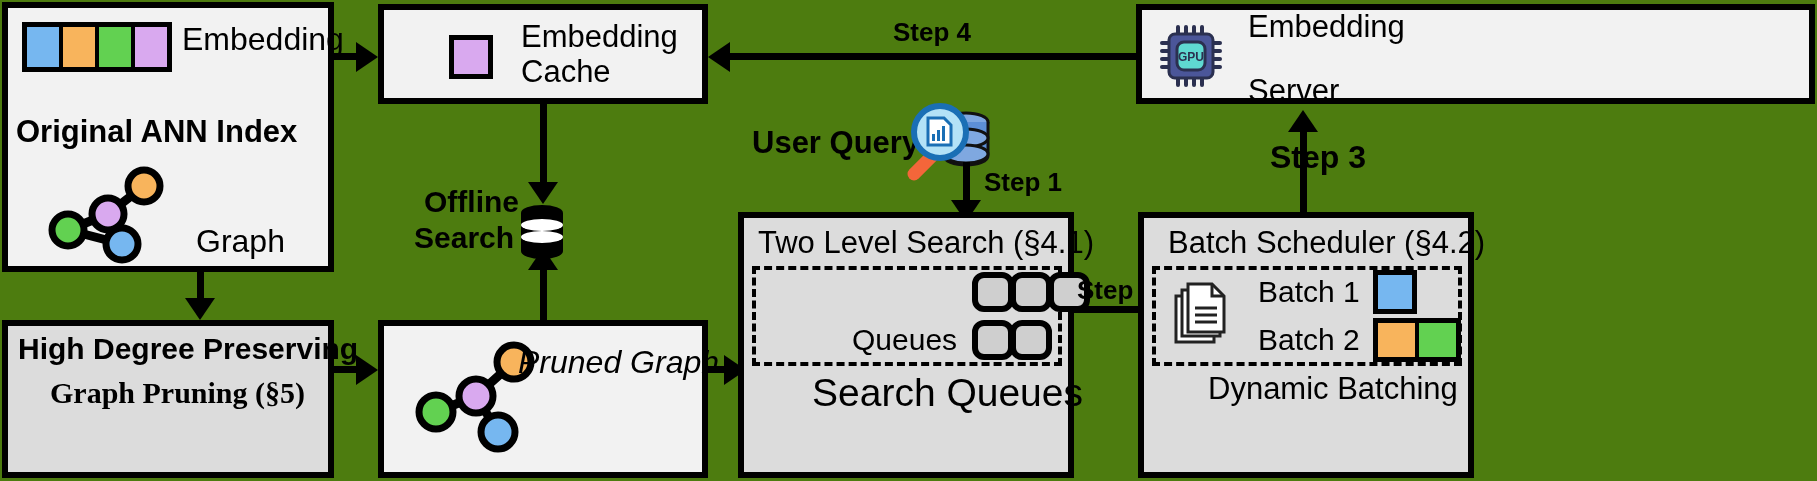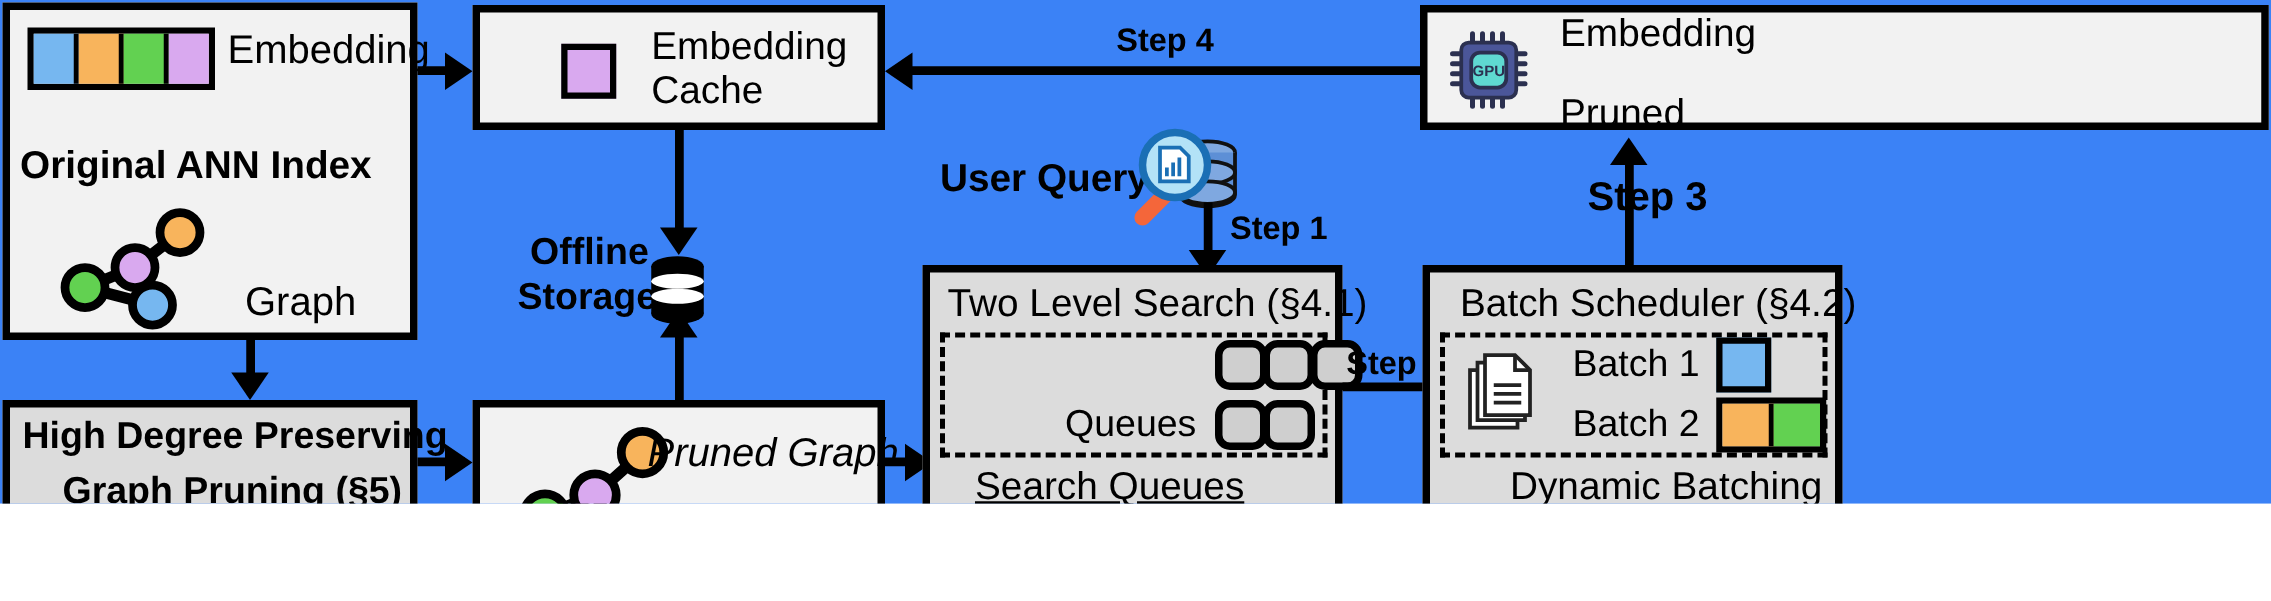--- a/index.html
+++ b/index.html
@@ -1,17 +1,17 @@
 <!DOCTYPE html>
 <html><head>
 <meta charset="utf-8">
 <style>
   html,body{margin:0;padding:0;background:#ffffff;}
   body{font-family:"Liberation Sans",sans-serif;}
-  #stage{position:relative;width:1817px;height:403px;background:#3b82f6;overflow:hidden;}
+  #stage{position:relative;width:1817px;height:481px;background:#4d7c0f;overflow:hidden;}
 
   .box{position:absolute;box-sizing:border-box;border:6px solid #000;background:#f2f2f2;}
   .box.gray{background:#dcdcdc;}
 
   .lbl{position:absolute;color:#000;white-space:pre;line-height:1.08;}
   .bold{font-weight:bold;}
 
   .hline{position:absolute;background:#000;height:7px;}
   .vline{position:absolute;background:#000;width:7px;}
   .arrowR{position:absolute;width:0;height:0;border-top:15px solid transparent;border-bottom:15px solid transparent;border-left:22px solid #000;}
@@ -65,35 +65,35 @@
     </svg>
   </div>
 
   <div class="lbl" style="left:196px;top:224px;font-size:32px;">Graph</div>
 
   <div class="vline" style="left:197px;top:272px;height:34px;"></div>
   <div class="arrowD" style="left:185px;top:298px;"></div>
 
   <div class="box gray" style="left:2px;top:320px;width:332px;height:158px;"></div>
   <div class="lbl bold" style="left:18px;top:333px;font-size:30px;">High Degree Preserving</div>
-  <div class="lbl bold" style="left:50px;top:377px;font-size:30px;">Graph Pruning (§5)</div>
+  <div class="lbl bold" style="left:50px;top:377px;font-size:30px;font-family:Liberation Serif, serif;">Graph Pruning (§5)</div>
 
   <div class="hline" style="left:334px;top:53px;width:38px;"></div>
   <div class="arrowR" style="left:356px;top:42px;"></div>
 
   <div class="box" style="left:378px;top:4px;width:330px;height:100px;"></div>
   <div class="swatch" style="left:449px;top:35px;width:44px;height:44px;background:#d9a9ef;"></div>
   <div class="lbl" style="left:521px;top:20px;font-size:31px;">Embedding</div>
   <div class="lbl" style="left:521px;top:55px;font-size:31px;">Cache</div>
 
   <div class="vline" style="left:540px;top:104px;height:84px;"></div>
   <div class="arrowD" style="left:528px;top:182px;"></div>
 
   <div class="lbl bold" style="left:424px;top:186px;font-size:30px;">Offline</div>
-  <div class="lbl bold" style="left:414px;top:222px;font-size:30px;">Storage</div>
+  <div class="lbl bold" style="left:414px;top:222px;font-size:30px;">Search</div>
 
   <div class="icon" style="left:518px;top:204px;">
     <svg width="48" height="56" viewBox="0 0 48 56">
       <ellipse cx="24" cy="9" rx="21" ry="8" fill="#000"></ellipse>
       <rect x="3" y="9" width="42" height="38" fill="#000"></rect>
       <ellipse cx="24" cy="47" rx="21" ry="8" fill="#000"></ellipse>
       <ellipse cx="24" cy="21" rx="21" ry="6" fill="#fff"></ellipse>
       <ellipse cx="24" cy="33" rx="21" ry="6" fill="#fff"></ellipse>
     </svg>
   </div>
@@ -156,21 +156,21 @@
   <div class="dashbox" style="left:752px;top:266px;width:310px;height:100px;"></div>
 
   <div class="qcell" style="left:972px;top:272px;width:42px;height:40px;"></div>
   <div class="qcell" style="left:1010px;top:272px;width:42px;height:40px;"></div>
   <div class="qcell" style="left:1013px;top:272px;width:42px;height:40px;left:1048px;"></div>
 
   <div class="lbl" style="left:852px;top:324px;font-size:30px;">Queues</div>
   <div class="qcell" style="left:972px;top:320px;width:42px;height:40px;"></div>
   <div class="qcell" style="left:1010px;top:320px;width:42px;height:40px;"></div>
 
-  <div class="lbl" style="left:780px;top:372px;font-size:31px;text-decoration:underline;">Search Queues</div>
+  <div class="lbl" style="left:812px;top:372px;font-size:39px;">Search Queues</div>
 
   <div class="hline" style="left:1074px;top:306px;width:86px;"></div>
   <div class="arrowR" style="left:1144px;top:295px;"></div>
   <div class="lbl bold" style="left:1077px;top:276px;font-size:26px;">Step 2</div>
 
   <div class="box gray" style="left:1138px;top:212px;width:336px;height:266px;"></div>
   <div class="lbl" style="left:1168px;top:226px;font-size:31px;">Batch Scheduler (§4.2)</div>
 
   <div class="dashbox" style="left:1152px;top:266px;width:310px;height:100px;"></div>
 
@@ -225,19 +225,19 @@
         <line x1="52" y1="34" x2="60" y2="34"></line>
           <line x1="52" y1="42" x2="60" y2="42"></line>
       </g>
       <rect x="9" y="9" width="44" height="44" rx="6" fill="#4b5699" stroke="#2b3050" stroke-width="3"></rect>
       <rect x="17" y="17" width="28" height="28" rx="7" fill="#5fd9d1" stroke="#2b3050" stroke-width="3"></rect>
       <text x="31" y="36" font-family="'Liberation Sans',sans-serif" font-size="12" font-weight="bold" fill="#2b3050" text-anchor="middle">GPU</text>
     </svg>
   </div>
 
   <div class="lbl" style="left:1248px;top:10px;font-size:31px;">Embedding</div>
-  <div class="lbl" style="left:1248px;top:74px;font-size:31px;">Pruned</div>
+  <div class="lbl" style="left:1248px;top:74px;font-size:31px;">Server</div>
 
   <div class="hline" style="left:726px;top:53px;width:412px;"></div>
   <div class="arrowL" style="left:708px;top:42px;"></div>
   <div class="lbl bold" style="left:893px;top:18px;font-size:26px;">Step 4</div>
 
 </div>
 
 </body></html>

